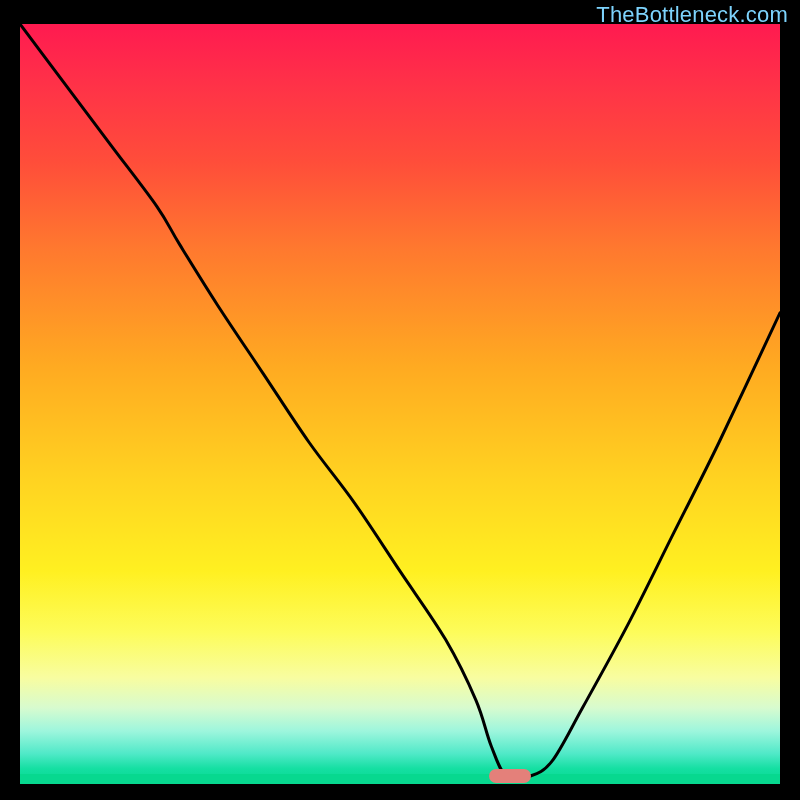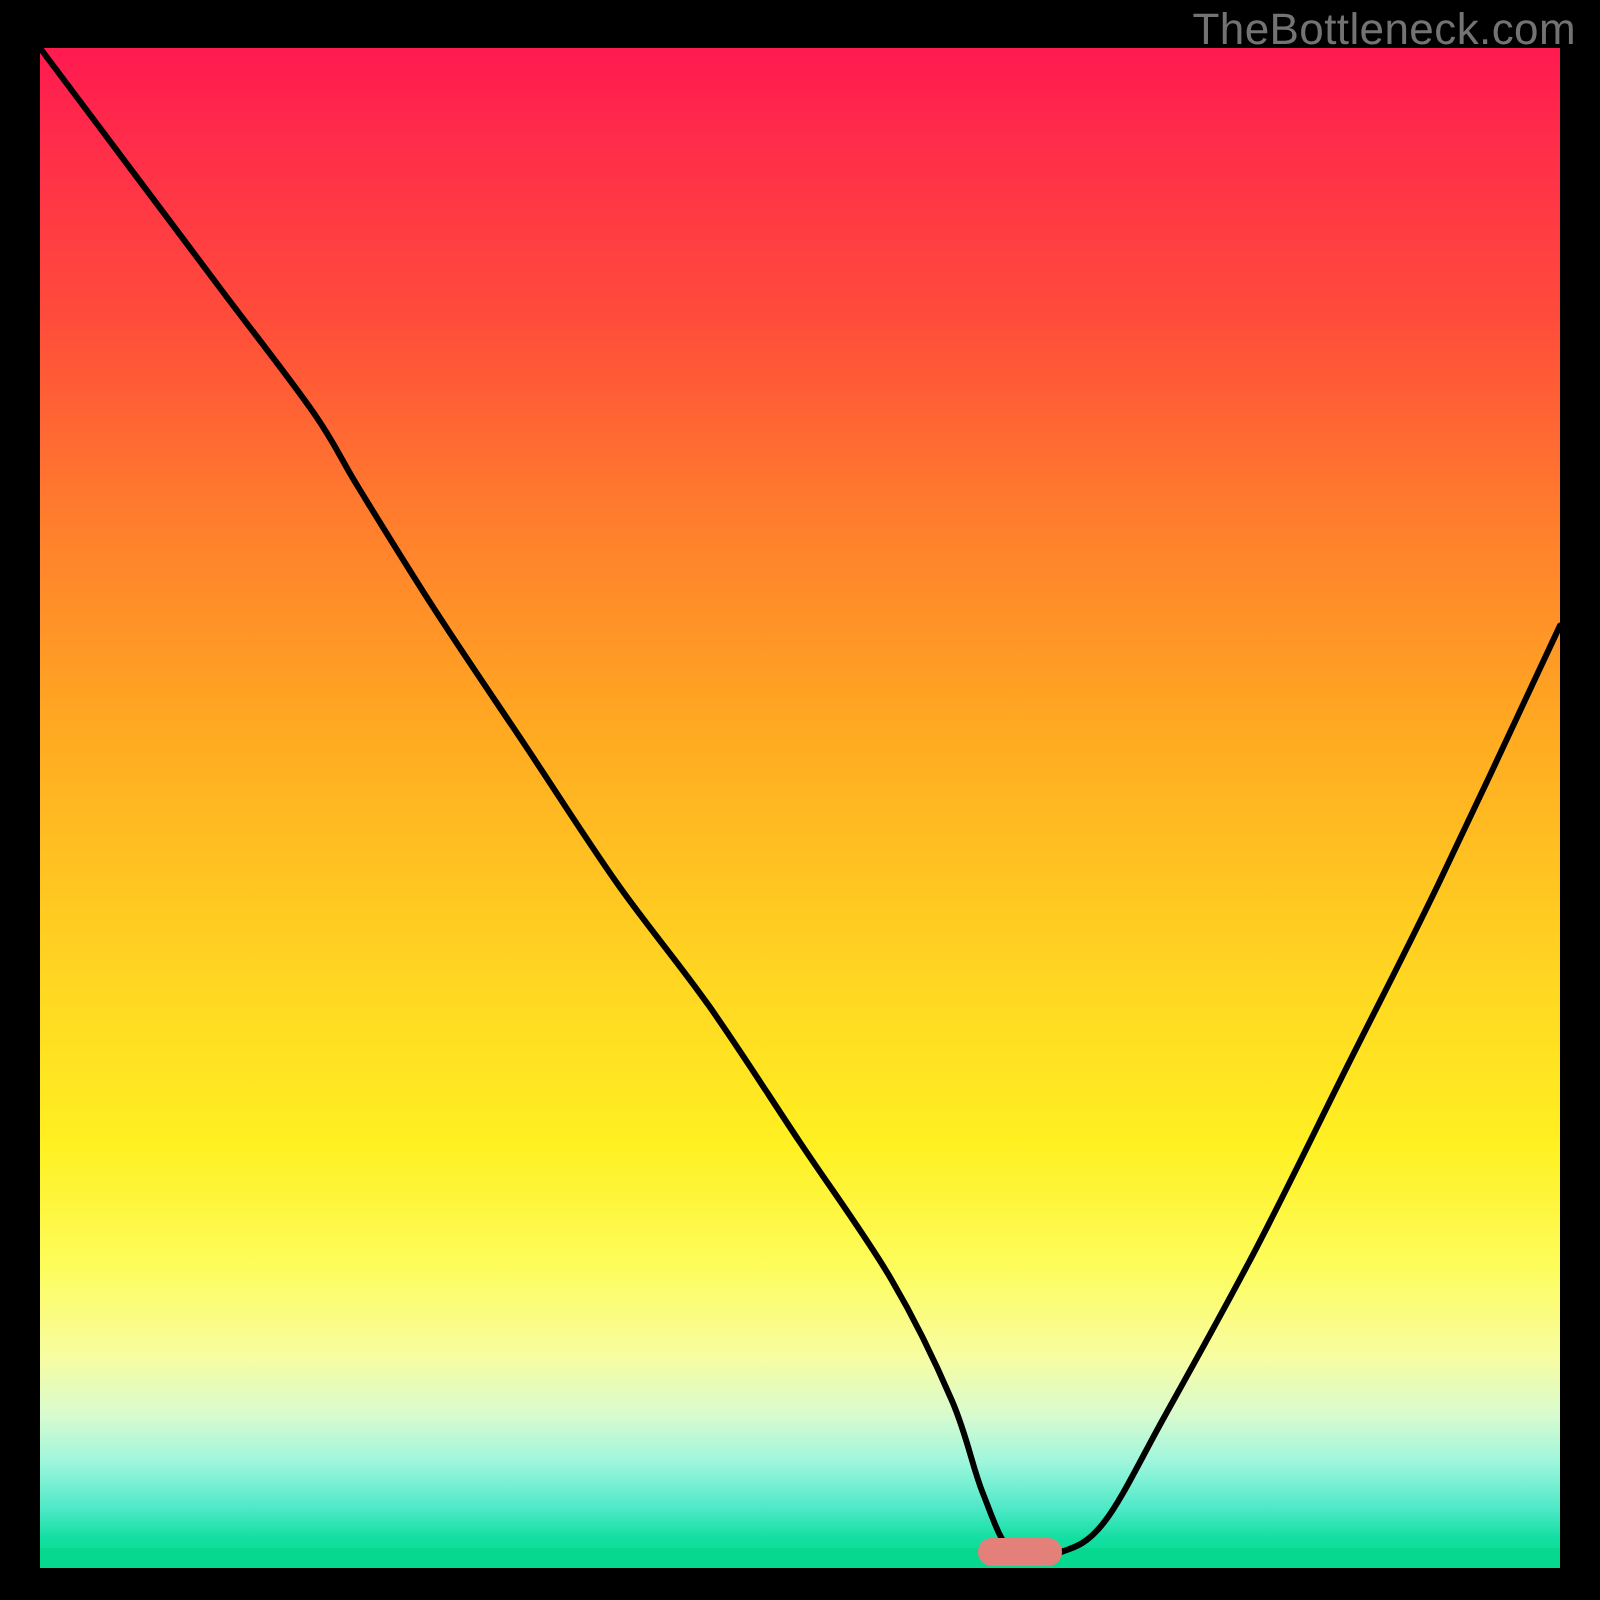--- a/index.html
+++ b/index.html
@@ -14,21 +14,21 @@
   .frame {
     position: relative;
     width: 800px;
     height: 800px;
     background: #000;
   }
   .watermark {
     position: absolute;
     top: 2px;
     right: 12px;
-    color: #737373;
+    color: #7dd3fc;
     font-size: 22px;
     font-weight: 500;
     letter-spacing: 0.2px;
     z-index: 10;
   }
   .plot {
     position: absolute;
     left: 20px;
     top: 24px;
     width: 760px;

